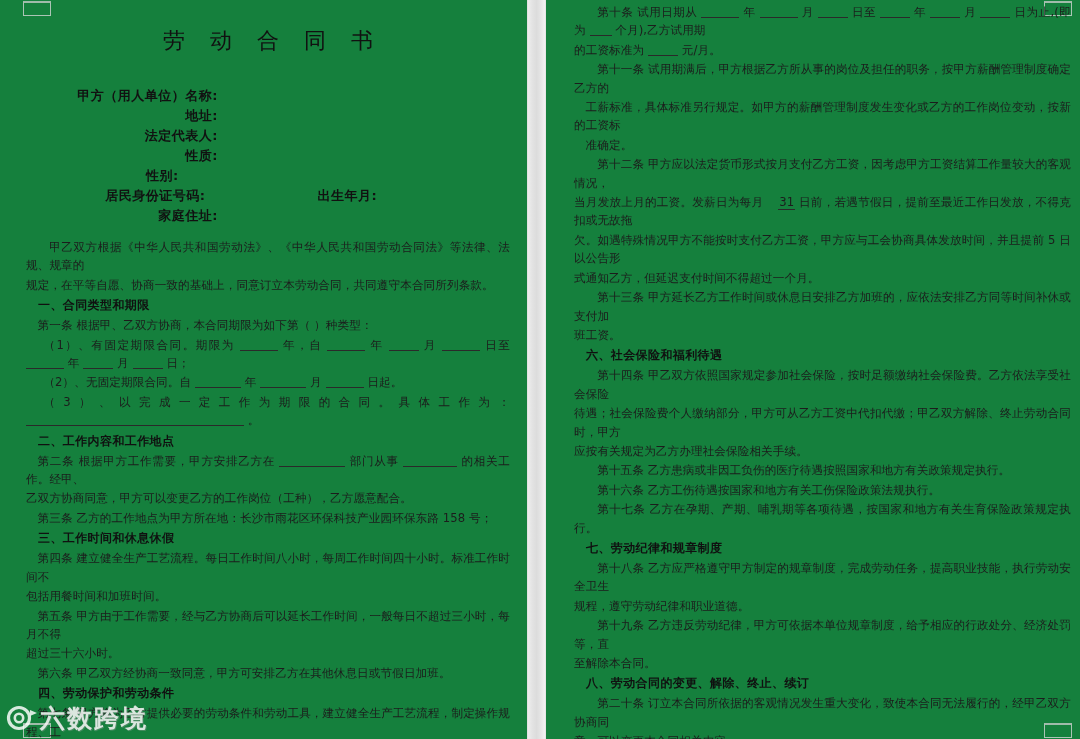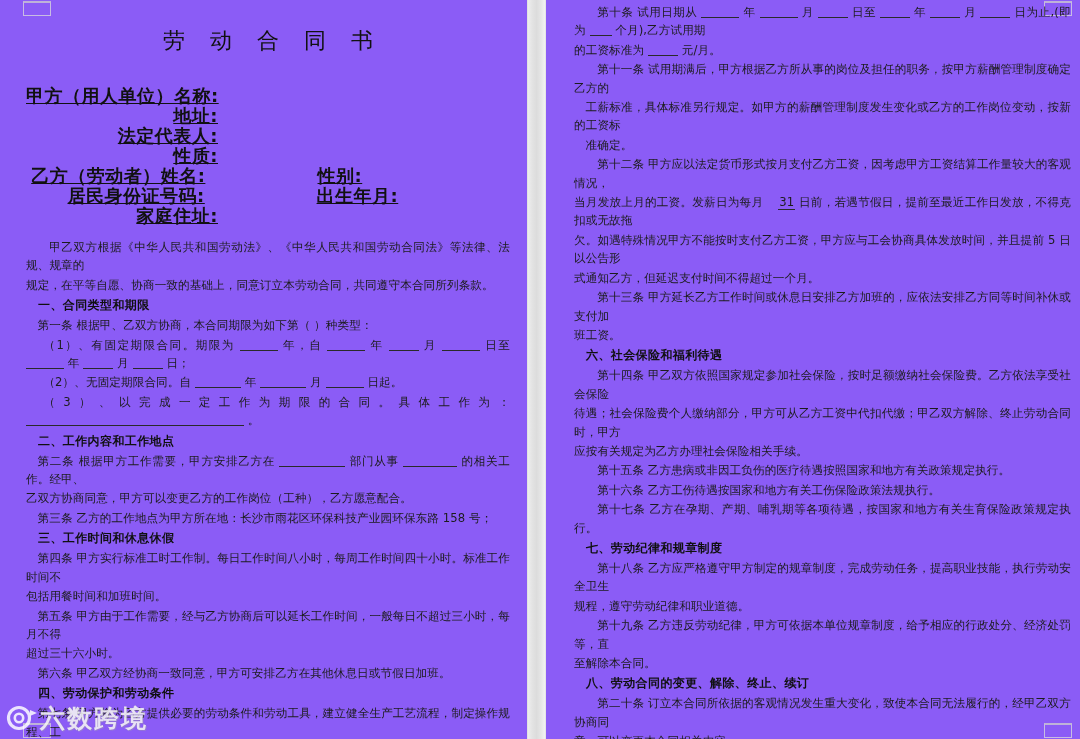--- a/index.html
+++ b/index.html
@@ -19,21 +19,21 @@
     width: 1080px;
     height: 739px;
     background: #d8d8d8;
     overflow: hidden;
   }
 
   
   .page {
     position: absolute;
     top: 0;
-    background: #8b5cf6;
+    background: #15803d;
     overflow: hidden;
     box-sizing: border-box;
   }
   #page-left {
     left: 0;
     width: 528px;
     height: 739px;
     border-right: 1px solid #e2e2e2;
   }
   #gutter {
@@ -85,25 +85,24 @@
     margin: 18px 0 30px 0;
     color: #111;
     text-indent: 9px;
   }
 
   
   .party-block { margin: 0 0 12px 0; }
   .party-row {
     display: flex;
     align-items: flex-end;
-    font-size: 18px;
+    font-size: 13px;
     font-weight: bold;
     line-height: 20px;
     color: #111;
-    text-decoration: underline;
   }
   .party-label {
     width: 192px;
     text-align: right;
     letter-spacing: .5px;
     white-space: nowrap;
   }
   .party-value { width: 120px; }
   .party-label2 {
     width: 86px;
@@ -202,21 +201,20 @@
         <div class="party-row">
           <span class="party-label">法定代表人:</span>
           <span class="party-value"></span>
         </div>
         <div class="party-row">
           <span class="party-label">性质:</span>
           <span class="party-value"></span>
         </div>
 
         <div class="party-row">
-          <span class="party-label">乙方（劳动者）姓名:</span>
           <span class="party-value"></span>
           <span class="party-label2">性别:</span>
           <span class="party-value"></span>
         </div>
         <div class="party-row">
           <span class="party-label">居民身份证号码:</span>
           <span class="party-value"></span>
           <span class="party-label2">出生年月:</span>
           <span class="party-value"></span>
         </div>
@@ -271,21 +269,21 @@
         <span>第二条   根据甲方工作需要，甲方安排乙方在</span>
         <span class="ul-blank b-dept"></span>
         <span>部门从事</span>
         <span class="ul-blank b-job"></span>
         <span>的相关工作。经甲、</span>
       </p>
       <p class="para">乙双方协商同意，甲方可以变更乙方的工作岗位（工种），乙方愿意配合。</p>
       <p class="para indent1">第三条   乙方的工作地点为甲方所在地：长沙市雨花区环保科技产业园环保东路 158 号；</p>
 
       <p class="section">三、工作时间和休息休假</p>
-      <p class="para indent1">第四条   甲方实行标准工时工作制。每日工作时间八小时，每周工作时间四十小时。标准工作时间不</p>
+      <p class="para indent1">第四条   建立健全生产工艺流程。每日工作时间八小时，每周工作时间四十小时。标准工作时间不</p>
       <p class="para">包括用餐时间和加班时间。</p>
       <p class="para indent1">第五条   甲方由于工作需要，经与乙方协商后可以延长工作时间，一般每日不超过三小时，每月不得</p>
       <p class="para">超过三十六小时。</p>
       <p class="para indent1">第六条   甲乙双方经协商一致同意，甲方可安排乙方在其他休息日或节假日加班。</p>
 
       <p class="section">四、劳动保护和劳动条件</p>
       <p class="para indent1">第七条   甲方将为乙方提供必要的劳动条件和劳动工具，建立健全生产工艺流程，制定操作规程、工</p>
 
     </div>
 

